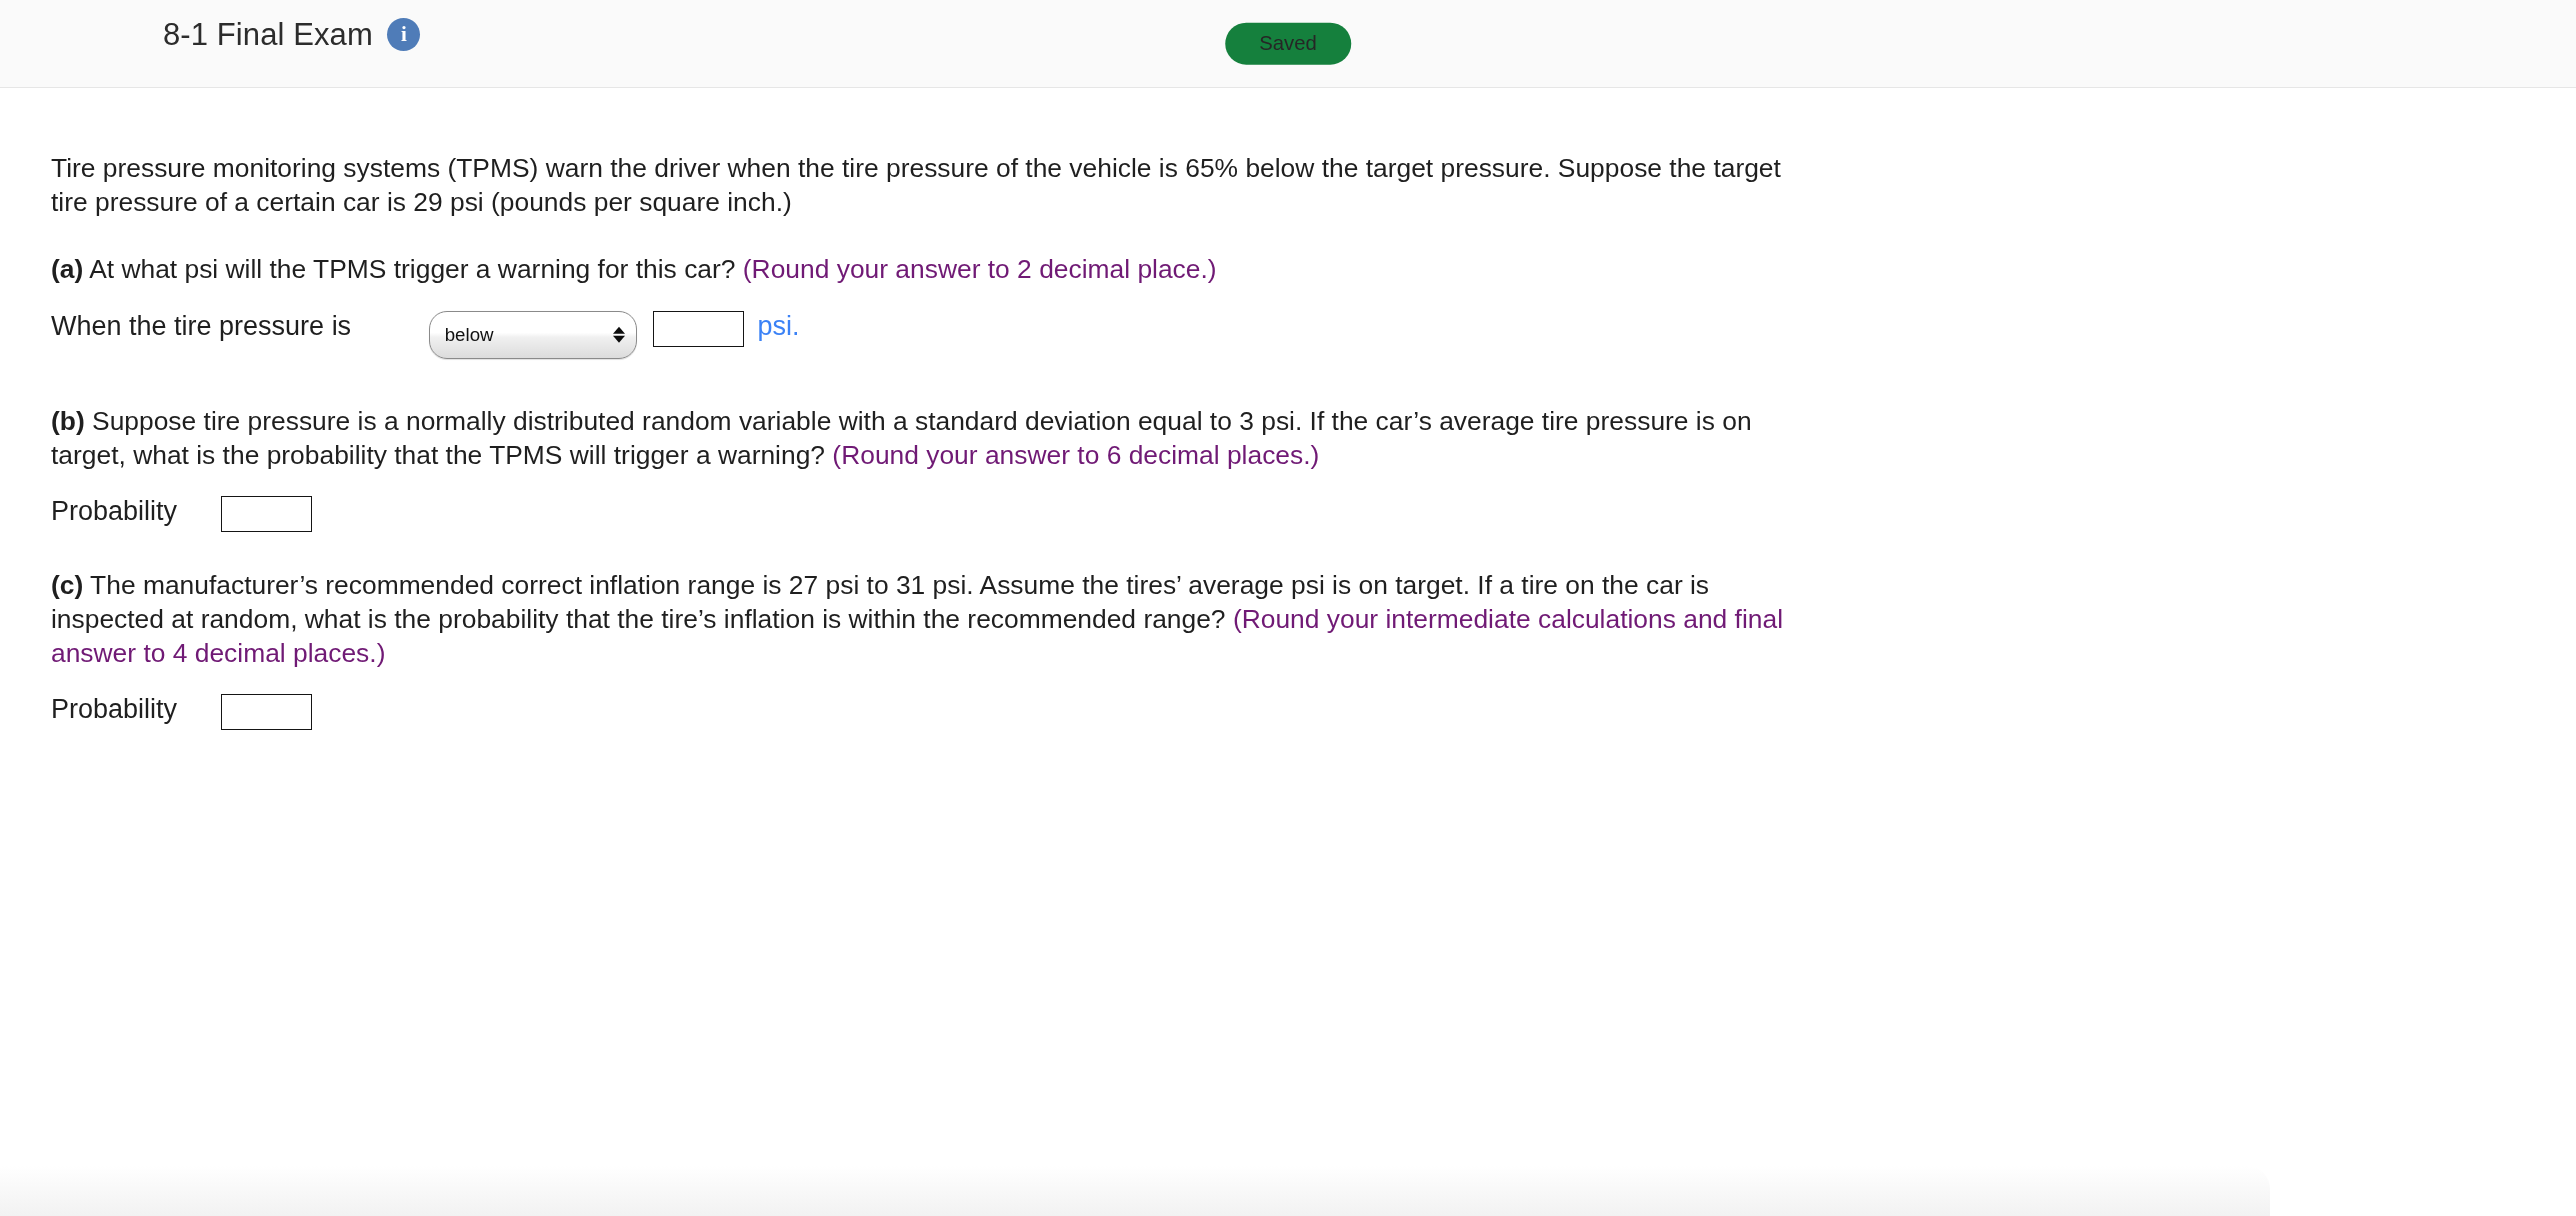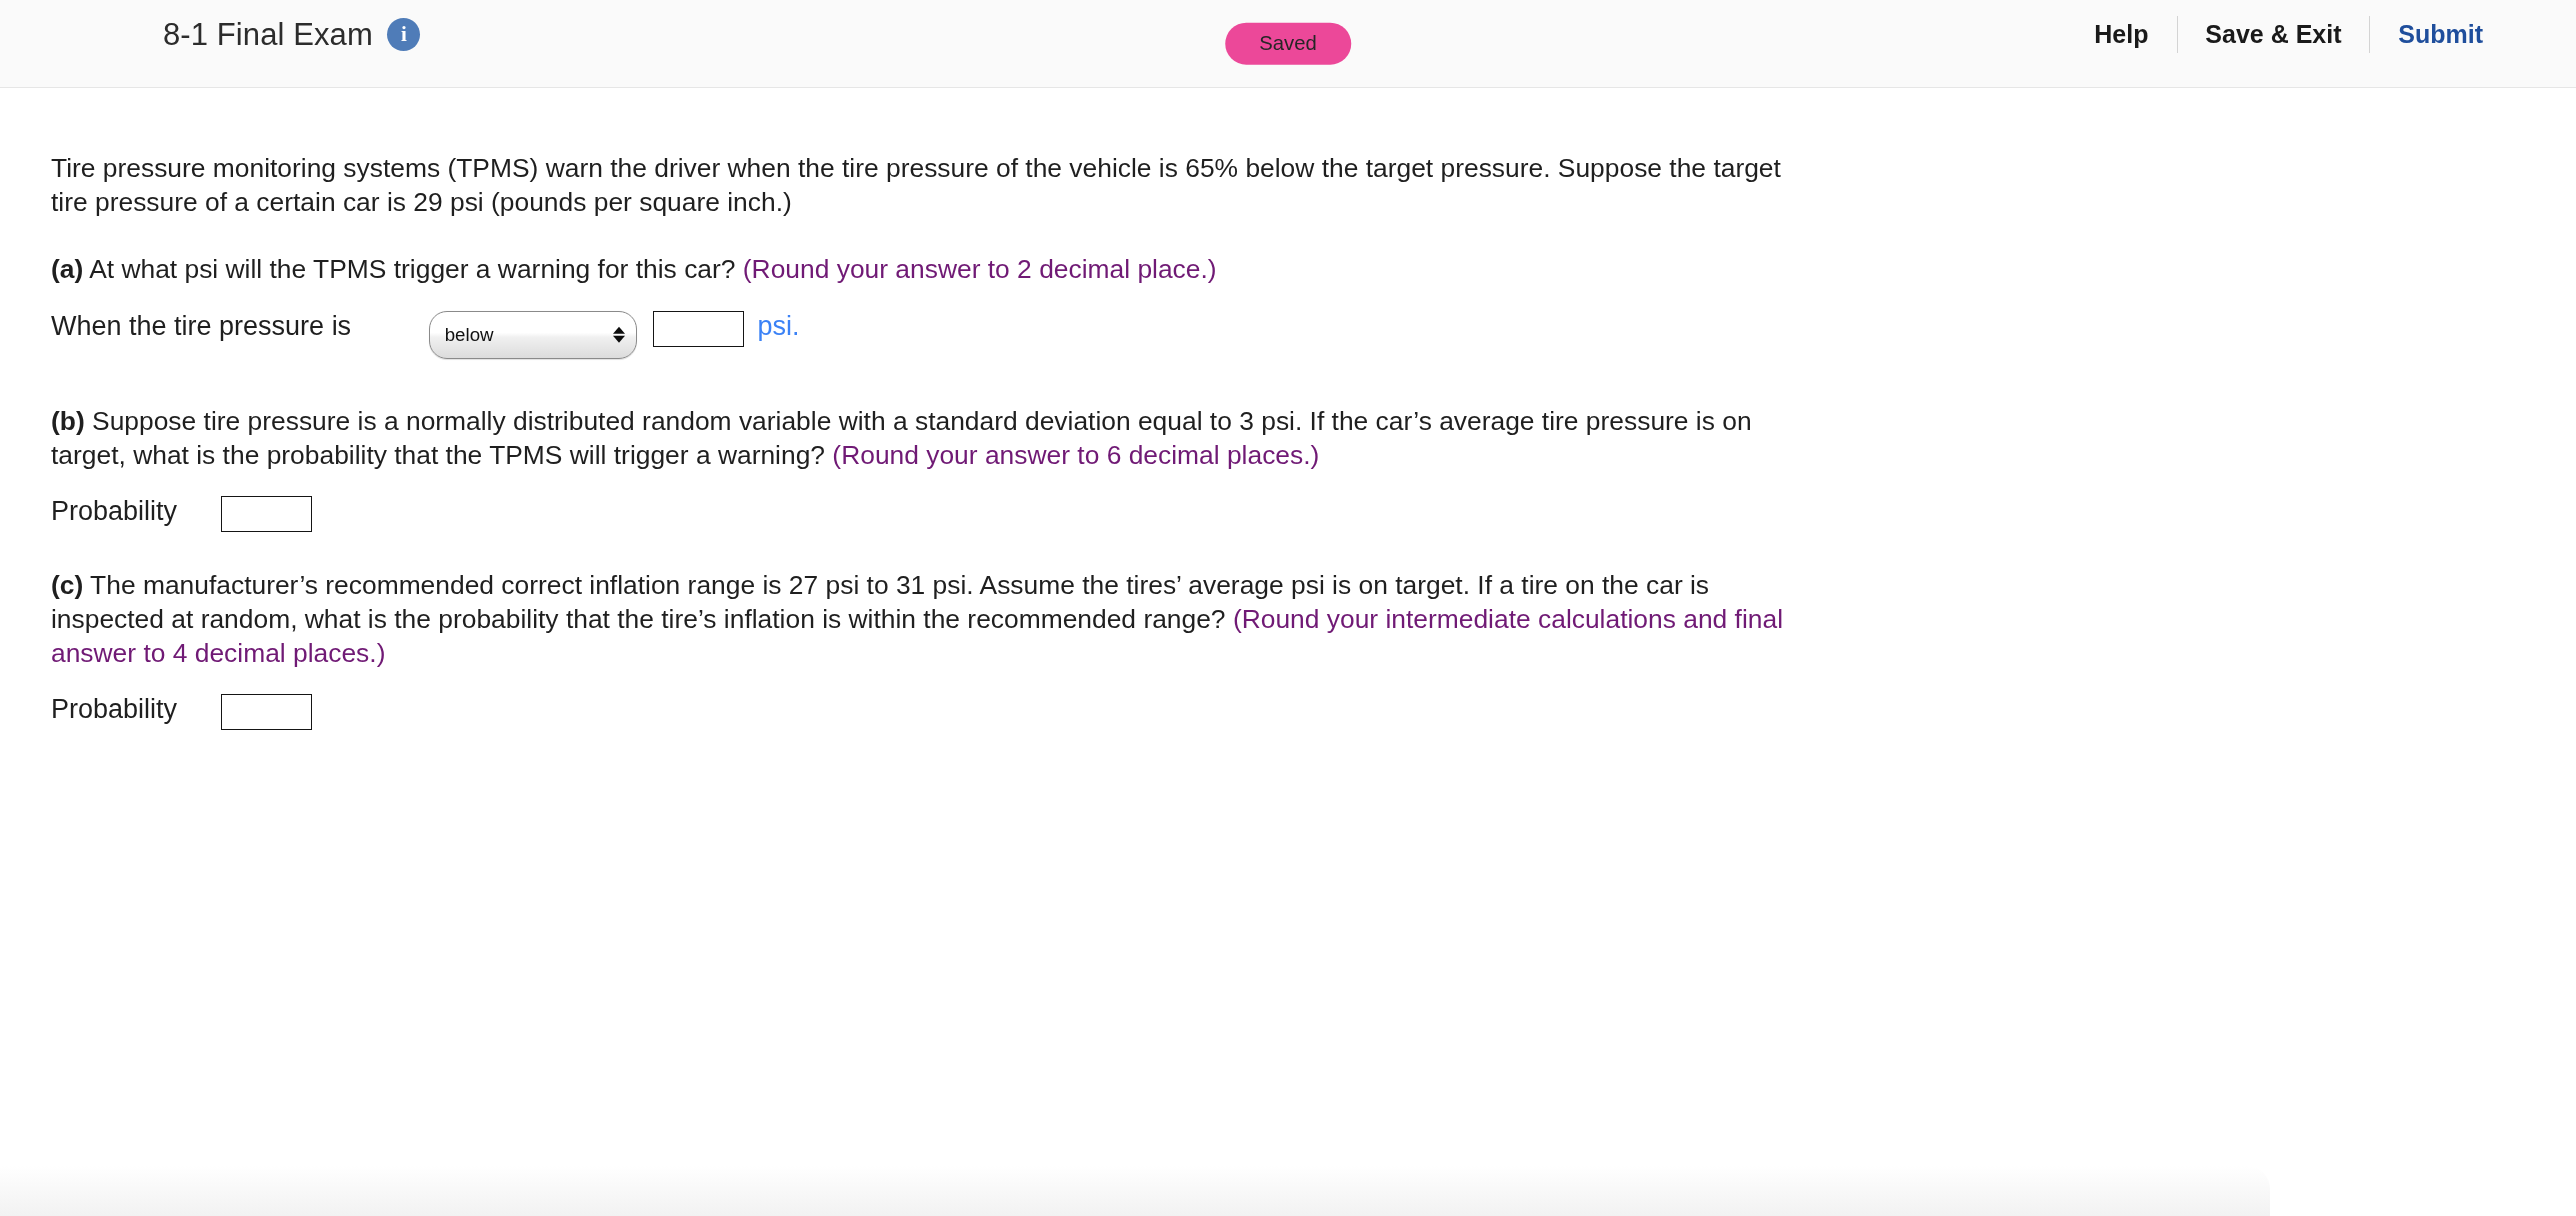--- a/index.html
+++ b/index.html
@@ -53,21 +53,21 @@
     flex: 0 0 auto;
   }
 
   .header-center {
     position: absolute;
     left: 50%;
     top: 50%;
     transform: translate(-50%, -50%);
   }
   .saved-badge {
-    background: #ec4899;
+    background: #15803d;
     color: #262626;
     border-radius: 21px;
     font-size: 20.3px;
     padding: 9.8px 34px;
     display: inline-block;
     white-space: nowrap;
   }
 
   .header-right {
     margin-left: auto;
@@ -237,27 +237,20 @@
 <div class="app-header">
   <div class="header-left">
     <span class="exam-title">8-1 Final Exam</span>
     <span class="info-icon">i</span>
   </div>
 
   <div class="header-center">
     <span class="saved-badge">Saved</span>
   </div>
 
-  <div class="header-right">
-    <a class="hdr-link">Help</a>
-    <span class="hdr-sep"></span>
-    <a class="hdr-link">Save &amp; Exit</a>
-    <span class="hdr-sep"></span>
-    <a class="hdr-link submit">Submit</a>
-  </div>
 </div>
 
 <div class="page-body">
 
 
   <div class="q-content">
 
     <p class="q-intro">Tire pressure monitoring systems (TPMS) warn the driver when the tire pressure of the vehicle is 65% below the target pressure. Suppose the target tire pressure of a certain car is 29 psi (pounds per square inch.)</p>
 
     <p class="q-part"><span class="lbl">(a)</span><span> At what psi will the TPMS trigger a warning for this car? </span><span class="hint">(Round your answer to 2 decimal place.)</span></p>

